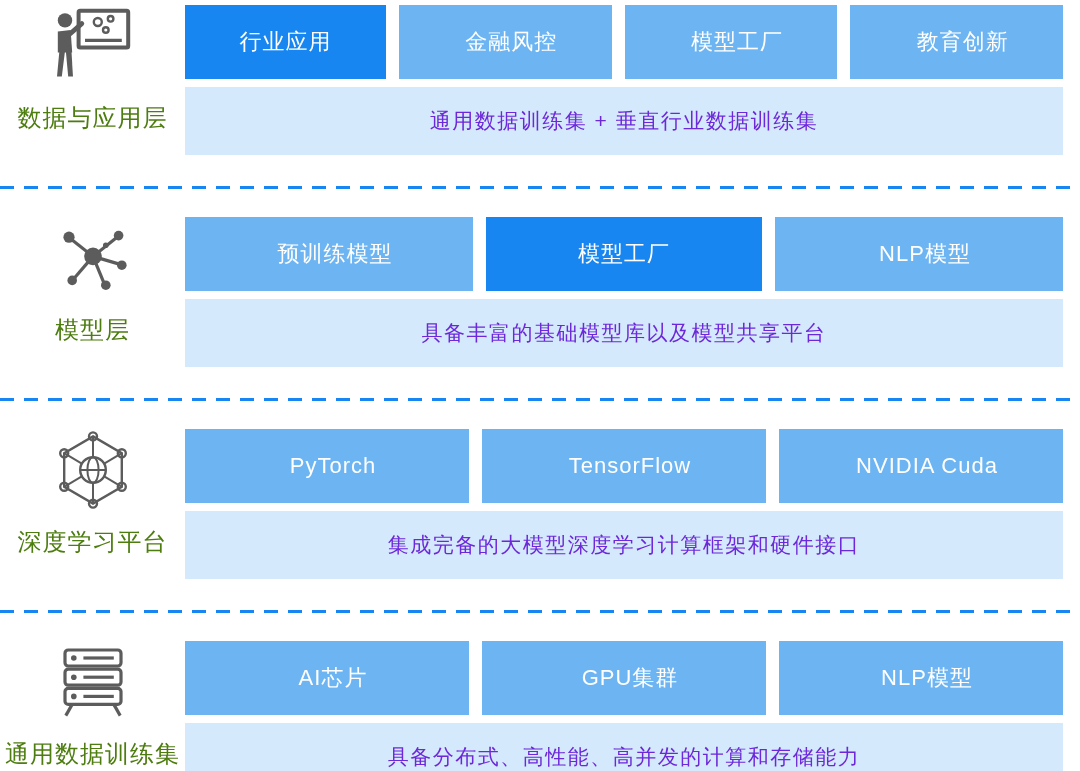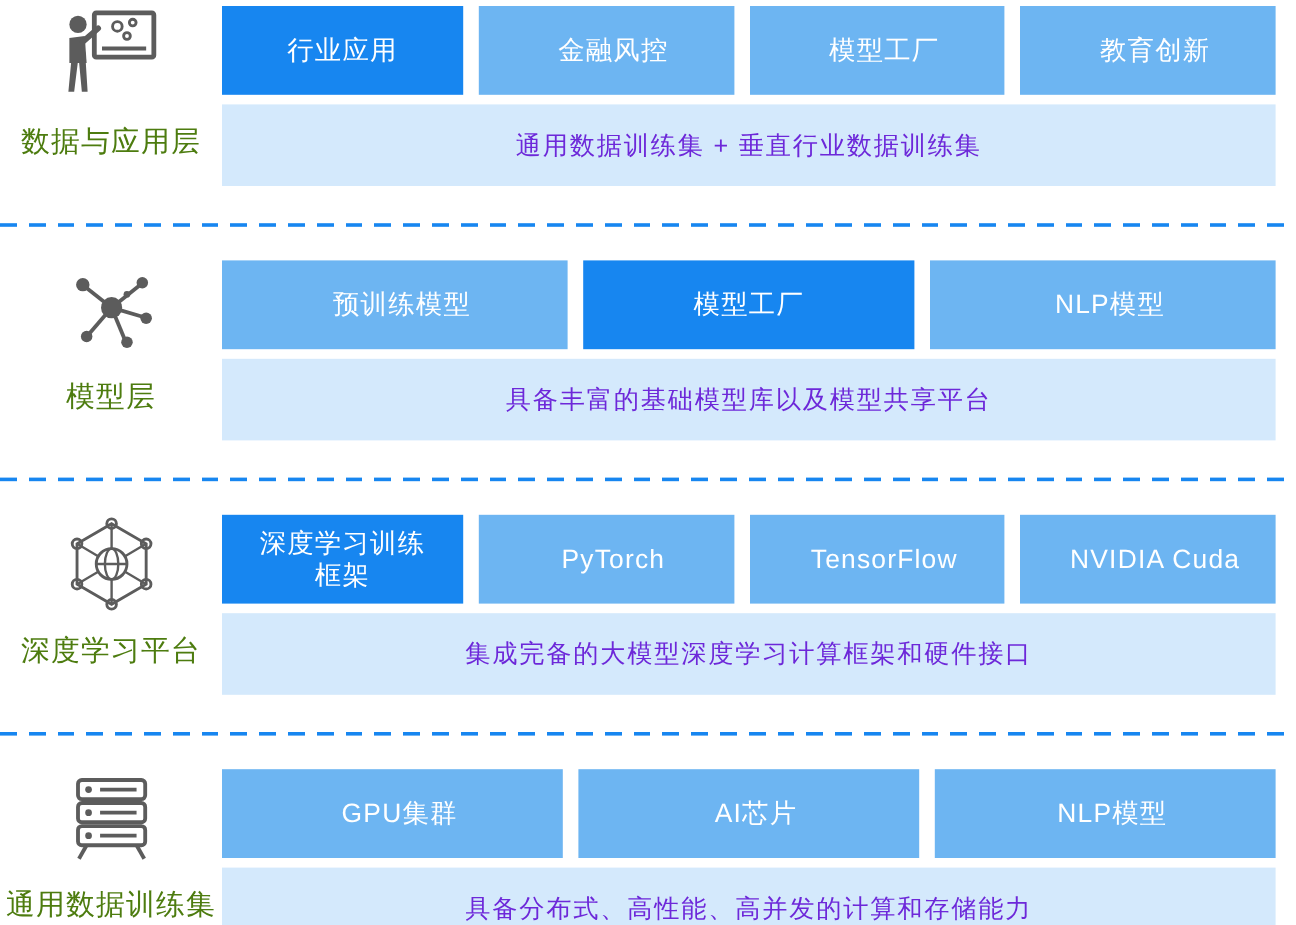--- a/index.html
+++ b/index.html
@@ -134,22 +134,20 @@
           <circle fill="#fff" class="icon-stroke" cx="14" cy="29" r="5" stroke-width="3"></circle>
           <circle class="icon-stroke" cx="50" cy="50" r="16" stroke-width="3"></circle>
           <ellipse class="icon-stroke" cx="50" cy="50" rx="7" ry="16" stroke-width="2.5"></ellipse>
           <line class="icon-stroke" x1="34" y1="50" x2="66" y2="50" stroke-width="2.5"></line>
         </svg>
       </div>
       <div class="layer-label">深度学习平台</div>
     </div>
     <div class="layer-right">
       <div class="boxes">
-        <div class="box primary">深度学习训练
-框架</div>
         <div class="box secondary">PyTorch</div>
         <div class="box secondary">TensorFlow</div>
         <div class="box secondary">NVIDIA Cuda</div>
       </div>
       <div class="banner">集成完备的大模型深度学习计算框架和硬件接口</div>
     </div>
   </div>
 
   <div class="separator"></div>
 
@@ -167,21 +165,21 @@
           <circle class="icon-fill" cx="26" cy="68" r="3.5"></circle>
           <line class="icon-stroke" x1="38" y1="68" x2="76" y2="68" stroke-width="4"></line>
           <line class="icon-stroke" x1="24" y1="78" x2="16" y2="92" stroke-width="4"></line>
           <line class="icon-stroke" x1="76" y1="78" x2="84" y2="92" stroke-width="4"></line>
         </svg>
       </div>
       <div class="layer-label">通用数据训练集</div>
     </div>
     <div class="layer-right">
       <div class="boxes">
+        <div class="box secondary">AI芯片</div>
         <div class="box secondary">GPU集群</div>
-        <div class="box secondary">AI芯片</div>
         <div class="box secondary">NLP模型</div>
       </div>
       <div class="banner">具备分布式、高性能、高并发的计算和存储能力</div>
     </div>
   </div>
 
 </div>
 
 </body></html>

